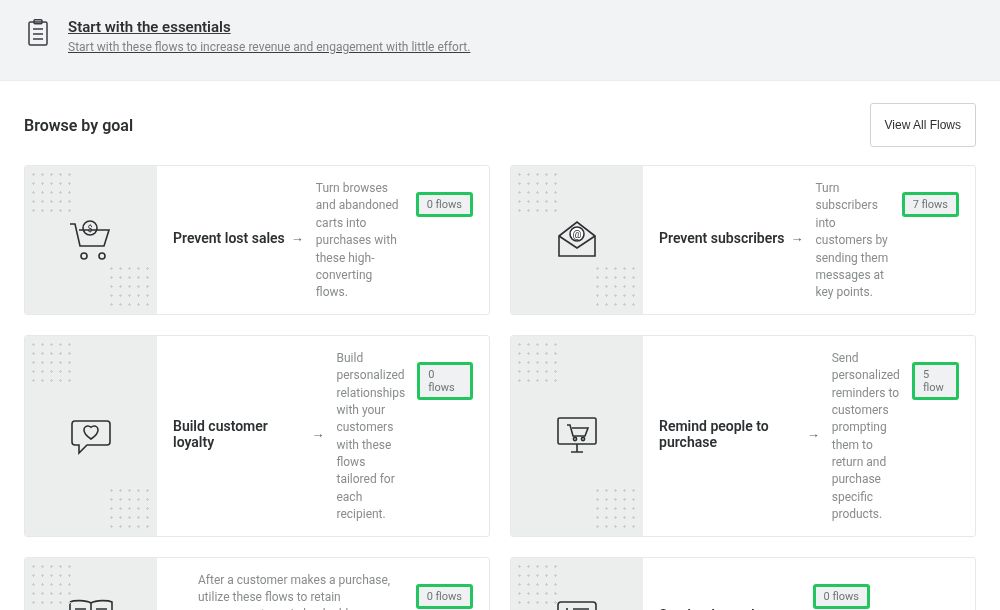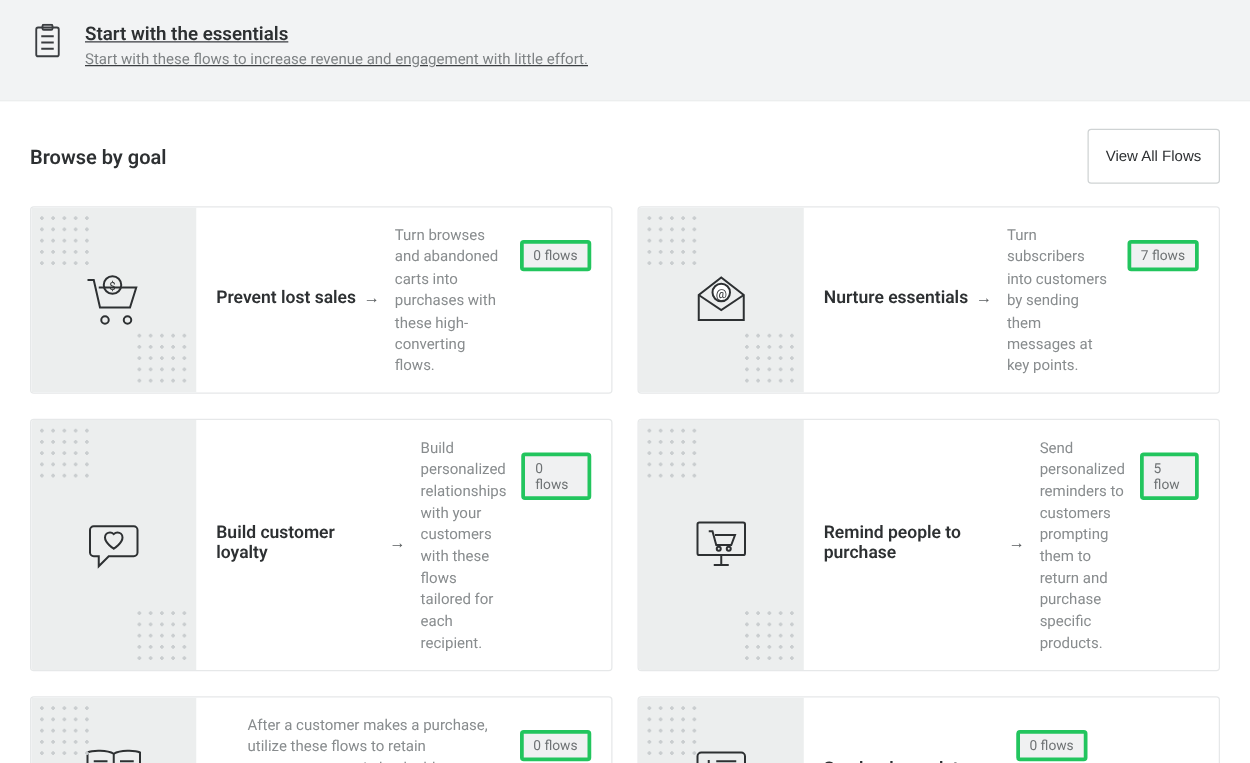--- a/index.html
+++ b/index.html
@@ -177,21 +177,21 @@
     <div class="illus dots">
       <svg width="48" height="44" viewBox="0 0 48 44" fill="none" stroke="#2d3032" stroke-width="1.6">
         <path d="M6 18v20h36V18L24 4 6 18z"></path>
         <path d="M6 18l18 12 18-12"></path>
         <circle cx="24" cy="16" r="7" fill="#fff"></circle>
         <text x="24" y="20" font-size="10" text-anchor="middle" fill="#2d3032" stroke="none">@</text>
       </svg>
     </div>
     <div class="body">
       <div class="title">
-        <span>Nurture essentials</span>
+        <span>Prevent subscribers</span>
         <span class="arrow">→</span>
       </div>
       <div class="desc">Turn subscribers into customers by sending them messages at key points.</div>
       <div class="badge">7 flows</div>
     </div>
   </div>
 
   <div class="card">
     <div class="illus dots">
       <svg width="48" height="42" viewBox="0 0 48 42" fill="none" stroke="#2d3032" stroke-width="1.6">

